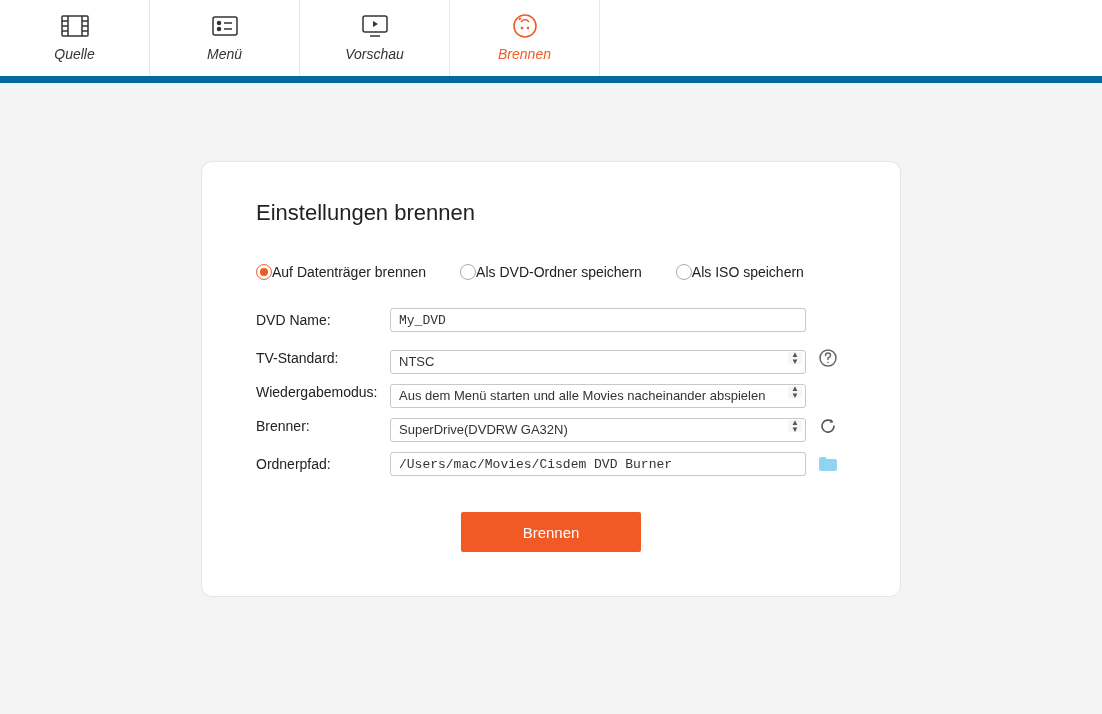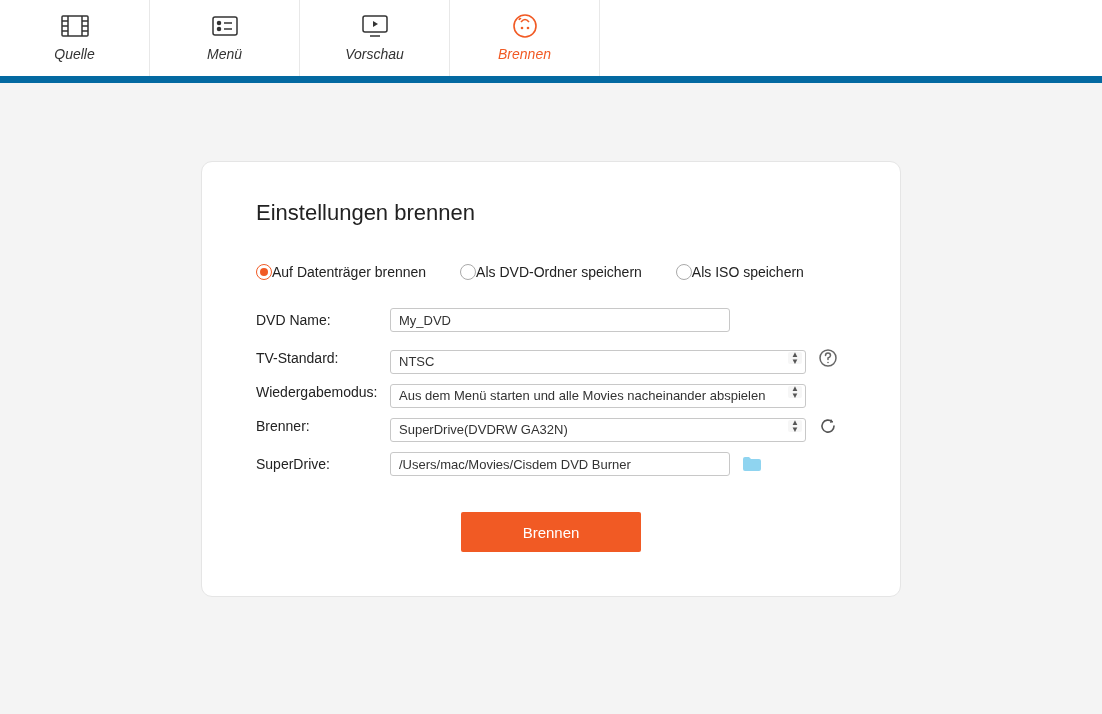--- a/index.html
+++ b/index.html
@@ -92,21 +92,21 @@
     }
     .field-input {
       height: 24px;
       border: 1px solid #c8c8c8;
       border-radius: 3px;
       padding: 0 8px;
       font-size: 13px;
       color: #333;
       background: #fff;
     }
-    .field-input.wide { width: 340px; }
+    .field-input.wide { width: 416px; font-family: Liberation Mono, monospace; }
     .select-wrap {
       position: relative;
       width: 416px;
       height: 16px;
     }
     .select-wrap .field-input { width: 100%; padding-right: 22px; text-align: left; line-height: 22px; }
     .select-arrows {
       position: absolute;
       right: 4px;
       top: 2px;
@@ -283,21 +283,21 @@
       </div>
       <div class="trail-icon">
         <svg width="18" height="18" viewBox="0 0 18 18" fill="none" stroke="#555" stroke-width="1.6" stroke-linecap="round">
           <path d="M 15 9 A 6 6 0 1 1 13.2 4.8"></path>
           <polyline points="12,2 14,5 11,6" fill="#555" stroke="none"></polyline>
         </svg>
       </div>
     </div>
 
     <div class="field-row">
-      <div class="field-label">SuperDrive:</div>
+      <div class="field-label">Ordnerpfad:</div>
       <input class="field-input wide" value="/Users/mac/Movies/Cisdem DVD Burner" style="">
       <div class="trail-icon">
         <svg width="20" height="16" viewBox="0 0 20 16">
           <path d="M 1 3 Q 1 1 3 1 L 7 1 L 9 3 L 17 3 Q 19 3 19 5 L 19 13 Q 19 15 17 15 L 3 15 Q 1 15 1 13 Z" fill="#8fd4f0"></path>
         </svg>
       </div>
     </div>
 
 
     <button class="burn-btn">Brennen</button>

